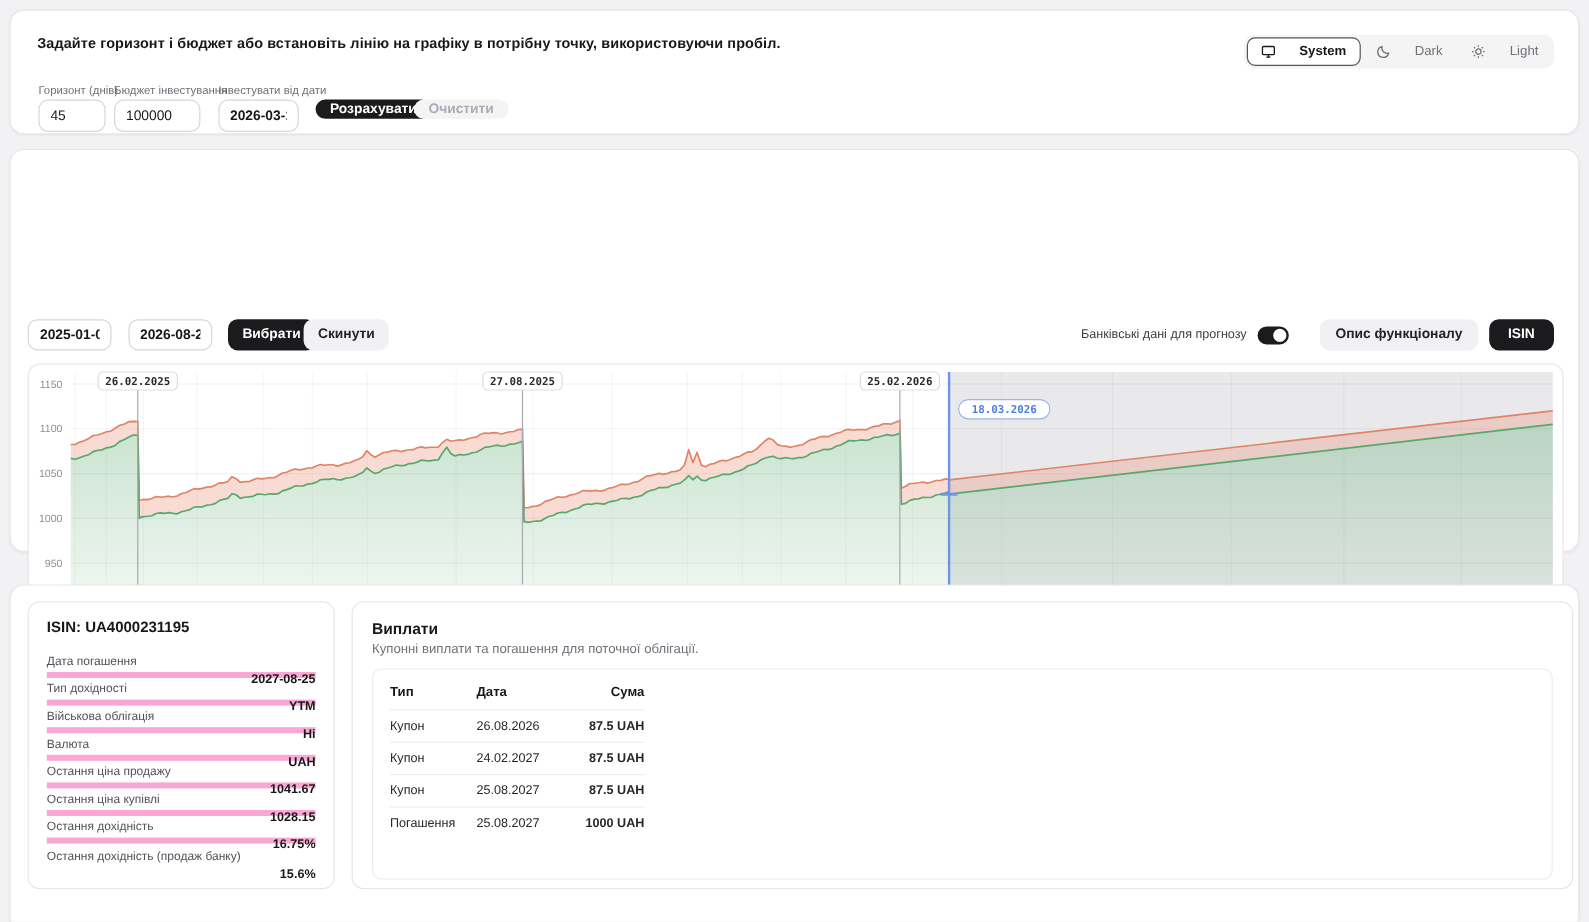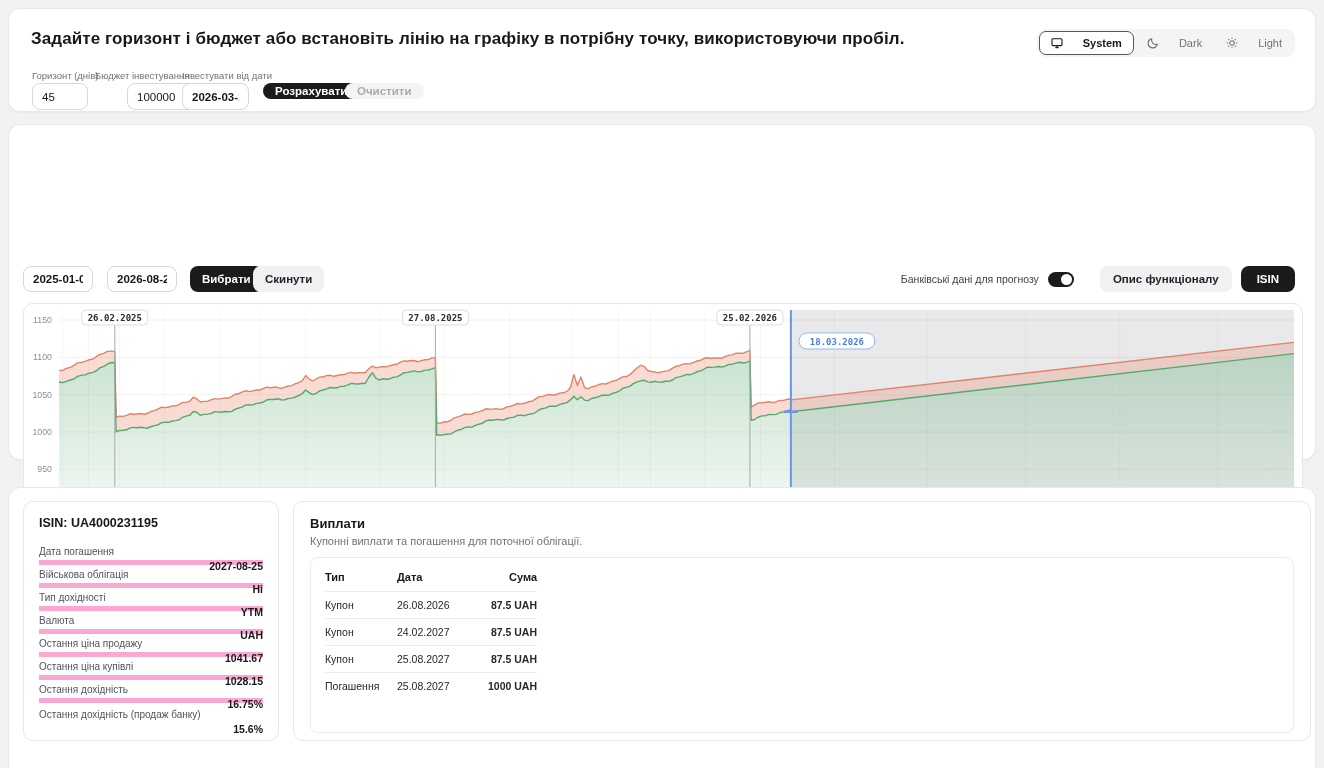--- a/index.html
+++ b/index.html
@@ -3,21 +3,21 @@
 <meta charset="utf-8">
 <style>
   * { margin:0; padding:0; box-sizing:border-box; }
   html,body { width:1324px; height:768px; overflow:hidden; }
   body { position:relative; background:#f2f2f4; font-family:"Liberation Sans", sans-serif; color:#18181b; }
   .card { position:absolute; background:#fff; border:1px solid #e8e8ea; border-radius:12px; box-shadow:0 1px 2px rgba(0,0,0,0.04); }
   .top-card { left:8px; top:8px; width:1308px; height:104px; }
   .chart-card { left:8px; top:124px; width:1308px; height:336px; }
   .bottom-panel { left:8px; top:487px; width:1308px; height:290px; }
 
-  .instruction { position:absolute; left:22px; top:20px; font-size:17px; font-weight:700; letter-spacing:0.1px; }
+  .instruction { position:absolute; left:22px; top:20px; font-size:12px; font-weight:700; letter-spacing:0.1px; }
 
   
   .theme-seg { position:absolute; right:20px; top:20px; height:28px; background:#f4f4f5; border-radius:9px; display:flex; align-items:center; padding:2px; gap:2px; }
   .seg-item { display:flex; align-items:center; gap:20px; font-size:11px; color:#71717a; padding:0 11px; height:24px; border-radius:7px; cursor:pointer; }
   .seg-item.active { background:#fff; border:1px solid #55555c; color:#18181b; font-weight:600; }
   .seg-item svg { display:block; }
 
   .field-label { position:absolute; top:61px; font-size:9.5px; color:#71717a; white-space:nowrap; }
   .inp { position:absolute; top:74px; height:27px; background:#fff; border:1px solid #d7d7dc; border-radius:8px; font-family:"Liberation Sans",sans-serif; font-size:11.5px; color:#18181b; padding:0 9px; outline:none; }
   .inp.bold { font-weight:700; }
@@ -97,21 +97,21 @@
       </span>
       <span>Light</span>
     </div>
   </div>
 
   <div class="field-label" style="left:23px">Горизонт (днів)</div>
   <div class="field-label" style="left:86px">Бюджет інвестування</div>
   <div class="field-label" style="left:173px">Інвестувати від дати</div>
 
   <input class="inp" style="left: 23px; width: 56px;" value="45">
-  <input class="inp" style="left: 86px; width: 72px; margin-left: 32px;" value="100000">
+  <input class="inp" style="left: 86px; width: 72px;" value="100000">
   <input class="inp bold" style="left: 173px; width: 67px;" value="2026-03-19">
 
   <button class="btn btn-dark" style="left:254px; top:74px">Розрахувати</button>
   <button class="btn btn-muted" style="left:336px; top:74px">Очистити</button>
 </section>
 
 <section class="card chart-card">
   <input class="inp inp2 bold" style="left: 14px; width: 70px;" value="2025-01-01">
   <input class="inp inp2 bold" style="left: 98px; width: 70px;" value="2026-08-26">
   <button class="btn btn2 btn-dark" style="left:181px">Вибрати</button>
@@ -214,26 +214,26 @@
 <section class="card bottom-panel">
 
   <div class="bond-card">
     <div class="bond-title">ISIN: UA4000231195</div>
     <div class="bond-rows" id="bond-rows">
         <div class="bond-row">
           <span class="lbl">Дата погашення</span>
           <span class="val">2027-08-25</span>
         </div>
         <div class="bond-row">
+          <span class="lbl">Тип дохідності</span>
+          <span class="val">YTM</span>
+        </div>
+        <div class="bond-row">
           <span class="lbl">Військова облігація</span>
           <span class="val">Ні</span>
-        </div>
-        <div class="bond-row">
-          <span class="lbl">Тип дохідності</span>
-          <span class="val">YTM</span>
         </div>
         <div class="bond-row">
           <span class="lbl">Валюта</span>
           <span class="val">UAH</span>
         </div>
         <div class="bond-row">
           <span class="lbl">Остання ціна продажу</span>
           <span class="val">1041.67</span>
         </div>
         <div class="bond-row">

